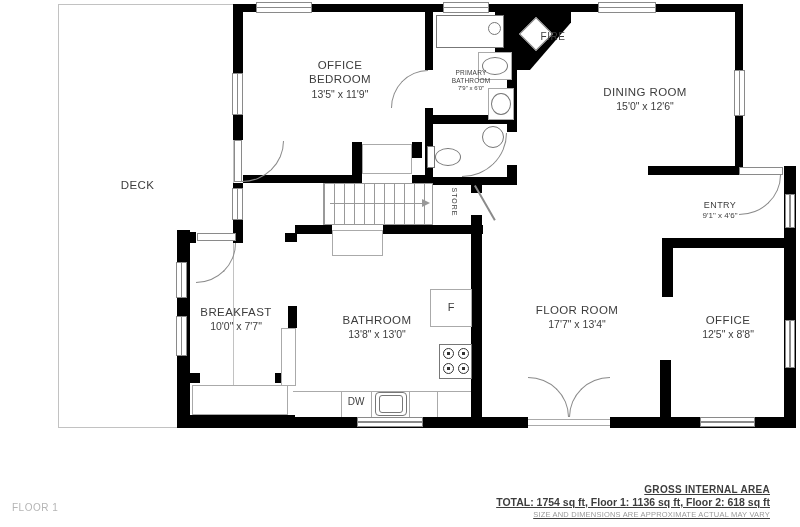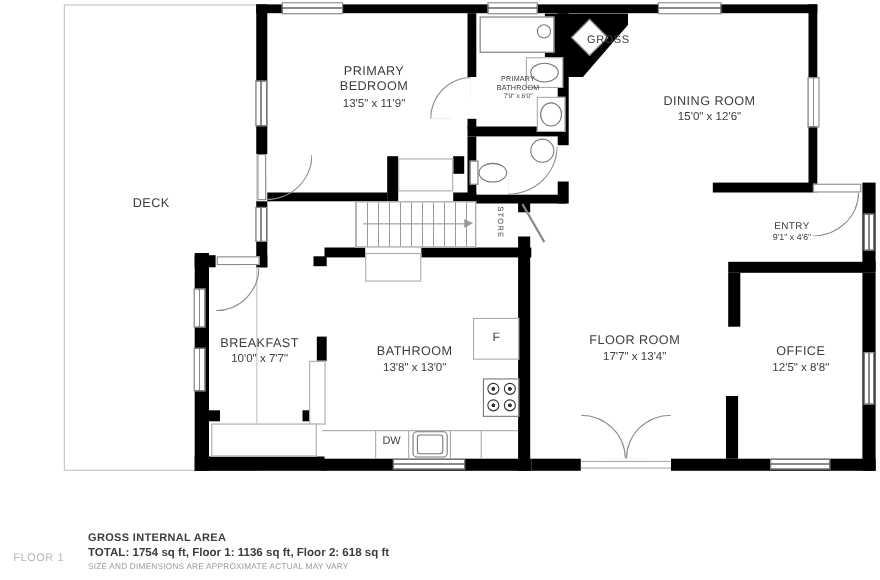--- a/index.html
+++ b/index.html
@@ -21,21 +21,21 @@
   .deck-outline{position:absolute;border:1px solid #c2c2c2;background:#fff;box-sizing:border-box;}
   .stairs{position:absolute;box-sizing:border-box;border:1px solid #999;background:#fff;
     background-image:repeating-linear-gradient(to right,#999 0 1px,transparent 1px 10px);}
   .ah{position:absolute;width:0;height:0;border-top:4px solid transparent;border-bottom:4px solid transparent;border-left:8px solid #999;}
   .burner{position:absolute;width:11px;height:11px;border:1px solid #333;border-radius:50%;
     background:radial-gradient(#333 1.5px,transparent 2px);box-sizing:border-box;}
   .fireplace{position:absolute;left:495px;top:12px;width:76px;height:58px;background:#000;
     clip-path:polygon(0 0,100% 0,100% 18%,46% 100%,0 100%);}
   .hearth{position:absolute;left:524px;top:22px;width:24px;height:24px;background:#fff;border:1px solid #888;
     transform:rotate(45deg);box-sizing:border-box;}
-  .footer{position:absolute;left:80px;top:484px;width:690px;text-align:left;}
+  .footer{position:absolute;left:80px;top:484px;width:690px;text-align:right;text-decoration:underline;}
   .footer .t1{font-size:10px;font-weight:bold;letter-spacing:.3px;}
   .footer .t2{font-size:10.5px;font-weight:bold;margin-top:1px;}
   .footer .t3{font-size:7.5px;color:#9a9a9a;margin-top:2px;letter-spacing:.2px;}
   .floor-tag{position:absolute;left:12px;top:502px;font-size:10px;color:#b5b5b5;letter-spacing:.5px;}
 </style>
 </head>
 <body>
 
 <div id="canvas">
 
@@ -143,21 +143,21 @@
   <div class="fx" style="left:375px;top:392px;width:32px;height:24px;border-radius:4px"></div>
   <div class="fx" style="left:379px;top:395px;width:24px;height:18px;border-radius:3px"></div>
   <div class="tl" style="left:281px;top:328px;width:15px;height:58px"></div>
 
   <div class="tl" style="left:192px;top:385px;width:96px;height:30px"></div>
 
   <div class="lbl" style="left:100px;top:178px;width:75px">
     <div class="name">DECK</div>
   </div>
   <div class="lbl" style="left:290px;top:58px;width:100px">
-    <div class="name">PRIMARY BEDROOM</div>
+    <div class="name">OFFICE BEDROOM</div>
     <div class="dims">13'5" x 11'9"</div>
   </div>
   <div class="lbl" style="left:438px;top:69px;width:66px">
     <div class="name" style="font-size:6.5px;letter-spacing:.2px">PRIMARY BATHROOM</div>
     <div class="dims" style="font-size:6px;margin-top:0">7'9" x 6'0"</div>
   </div>
   <div class="lbl" style="left:585px;top:85px;width:120px">
     <div class="name">DINING ROOM</div>
     <div class="dims">15'0" x 12'6"</div>
   </div>
@@ -175,21 +175,21 @@
   </div>
   <div class="lbl" style="left:517px;top:303px;width:120px">
     <div class="name">FLOOR ROOM</div>
     <div class="dims">17'7" x 13'4"</div>
   </div>
   <div class="lbl" style="left:678px;top:313px;width:100px">
     <div class="name">OFFICE</div>
     <div class="dims">12'5" x 8'8"</div>
   </div>
 
-  <div class="lbl" style="left:531px;top:31px;width:44px;font-size:10px;letter-spacing:.5px">GROSS</div>
+  <div class="lbl" style="left:531px;top:31px;width:44px;font-size:10px;letter-spacing:.5px">FIRE</div>
   <div class="lbl" style="left:434px;top:196px;width:36px;height:12px;font-size:7px;letter-spacing:1px;transform:rotate(90deg)">STORE</div>
   <div class="lbl" style="left:343px;top:396px;width:26px;font-size:10px">DW</div>
 
   <div class="footer">
     <div class="t1">GROSS INTERNAL AREA</div>
     <div class="t2">TOTAL: 1754 sq ft, Floor 1: 1136 sq ft, Floor 2: 618 sq ft</div>
     <div class="t3">SIZE AND DIMENSIONS ARE APPROXIMATE ACTUAL MAY VARY</div>
   </div>
   <div class="floor-tag">FLOOR 1</div>
 

